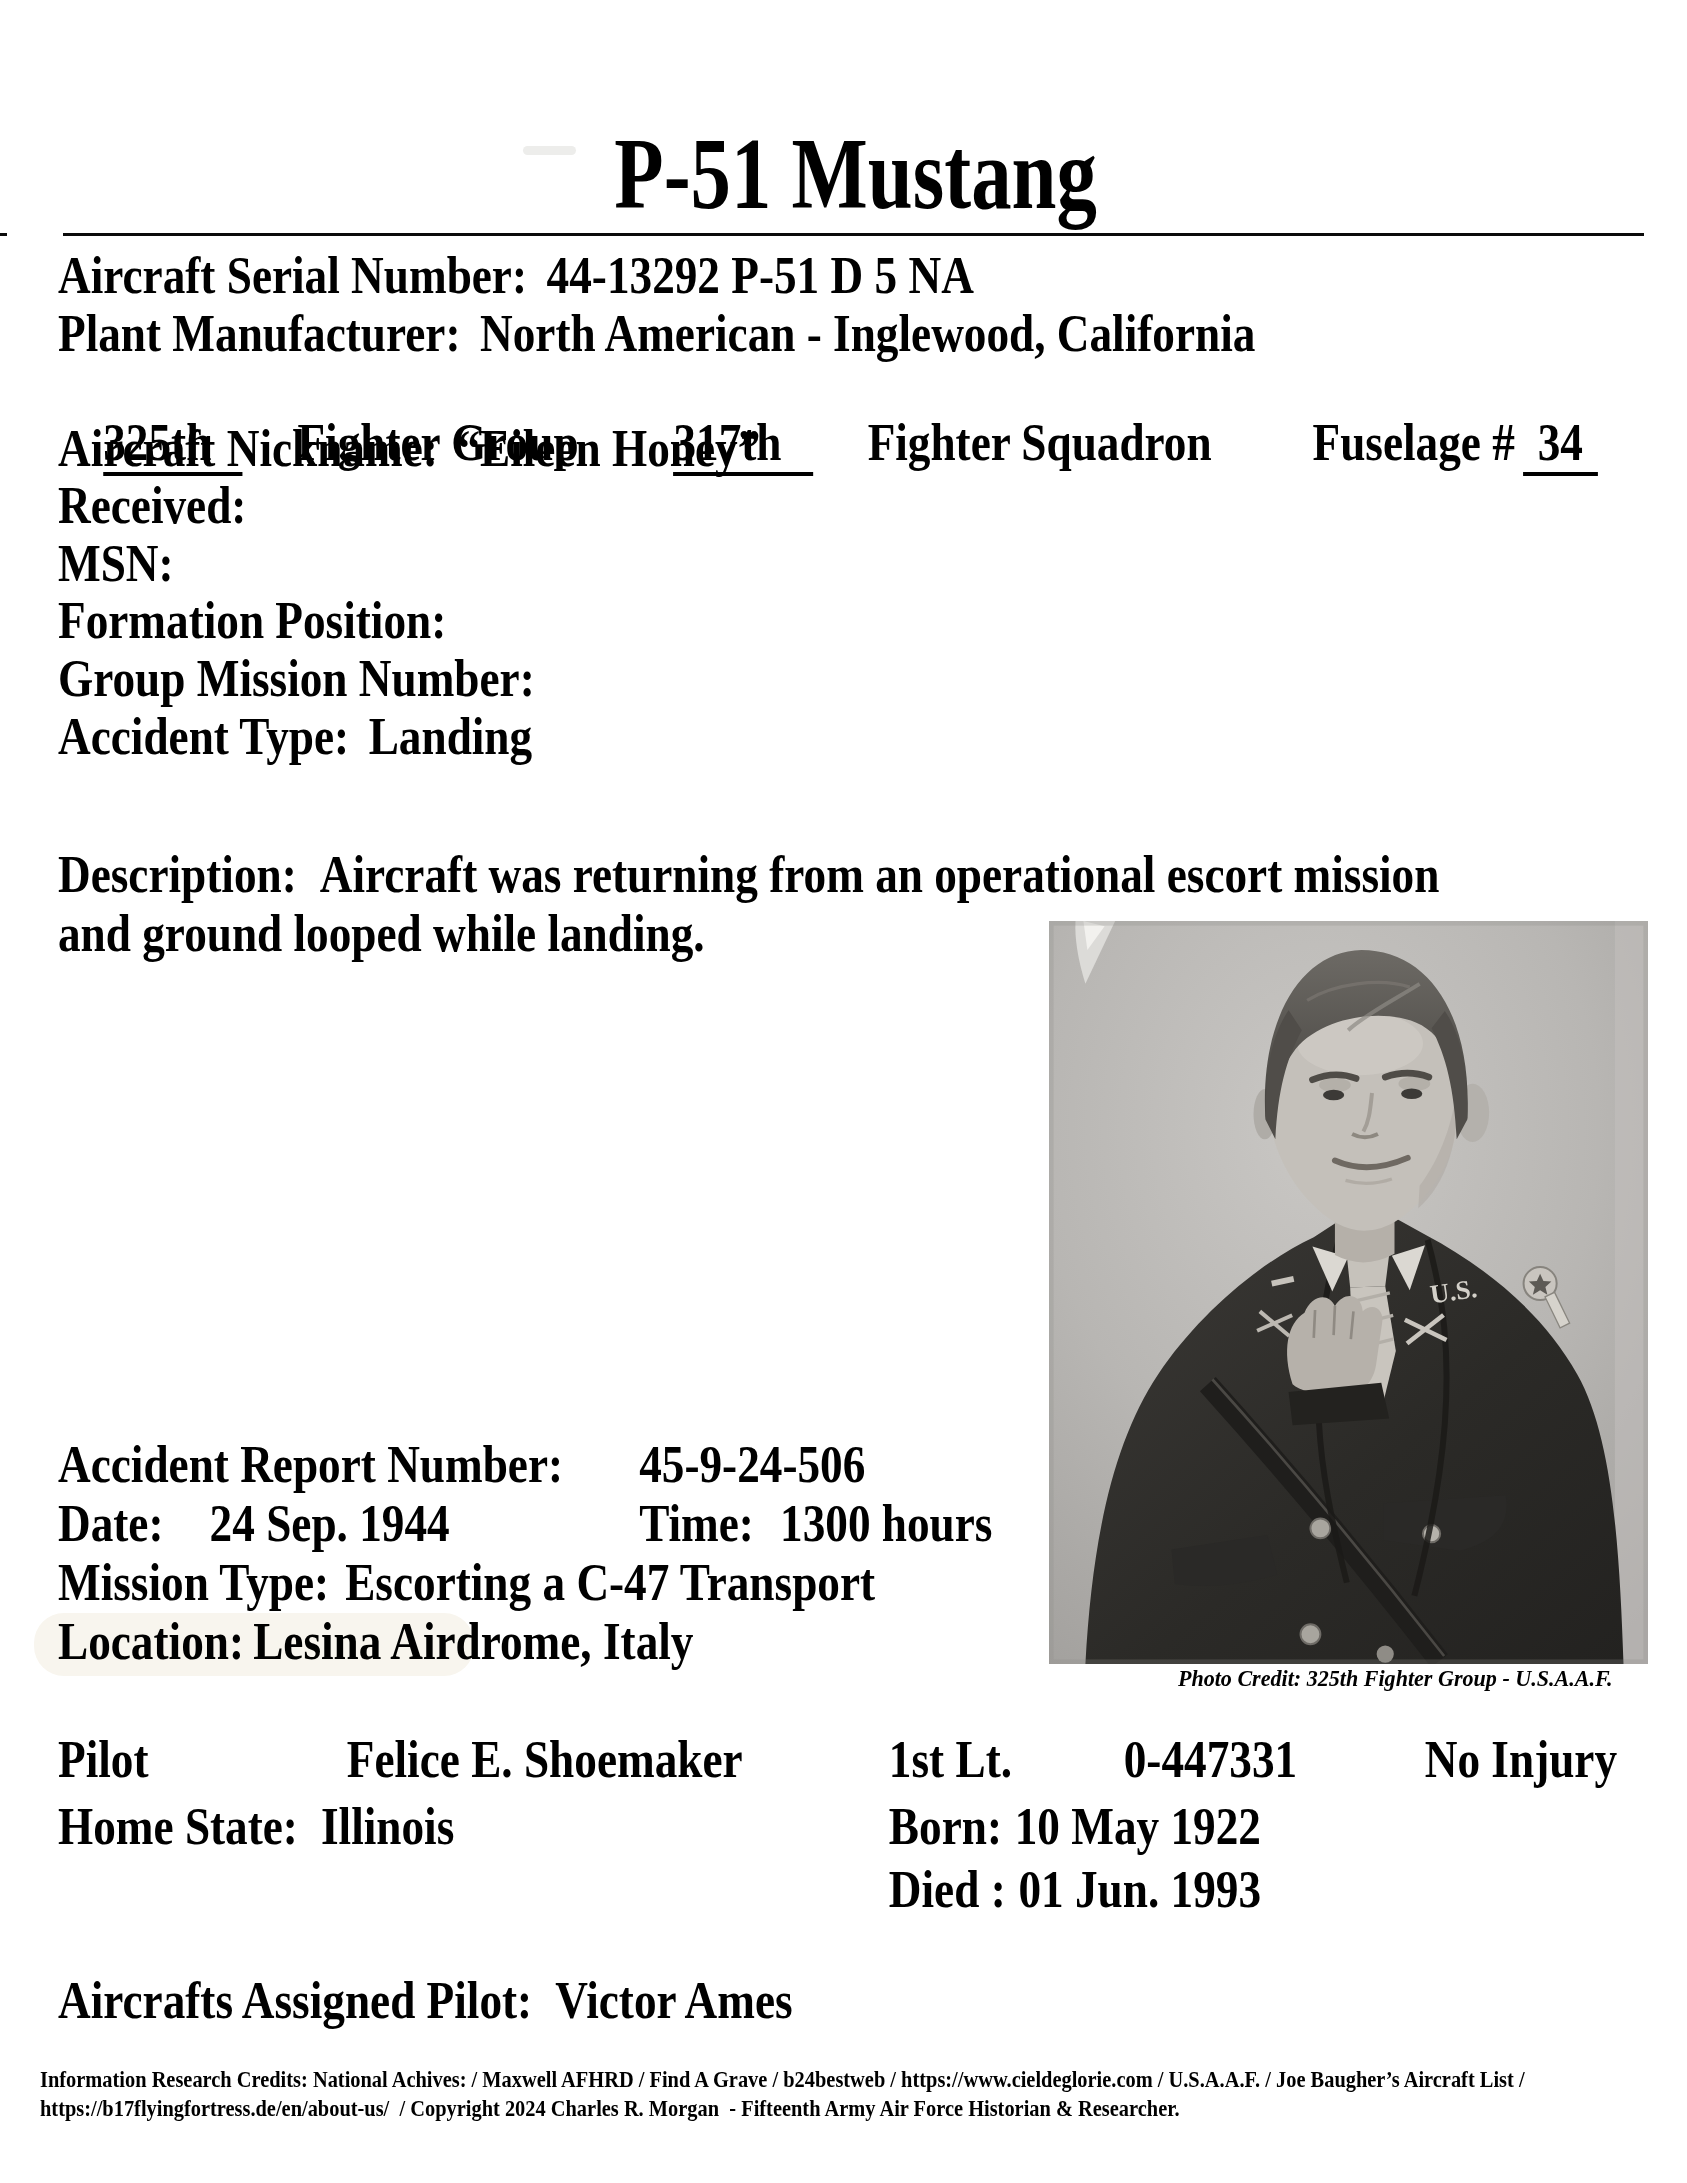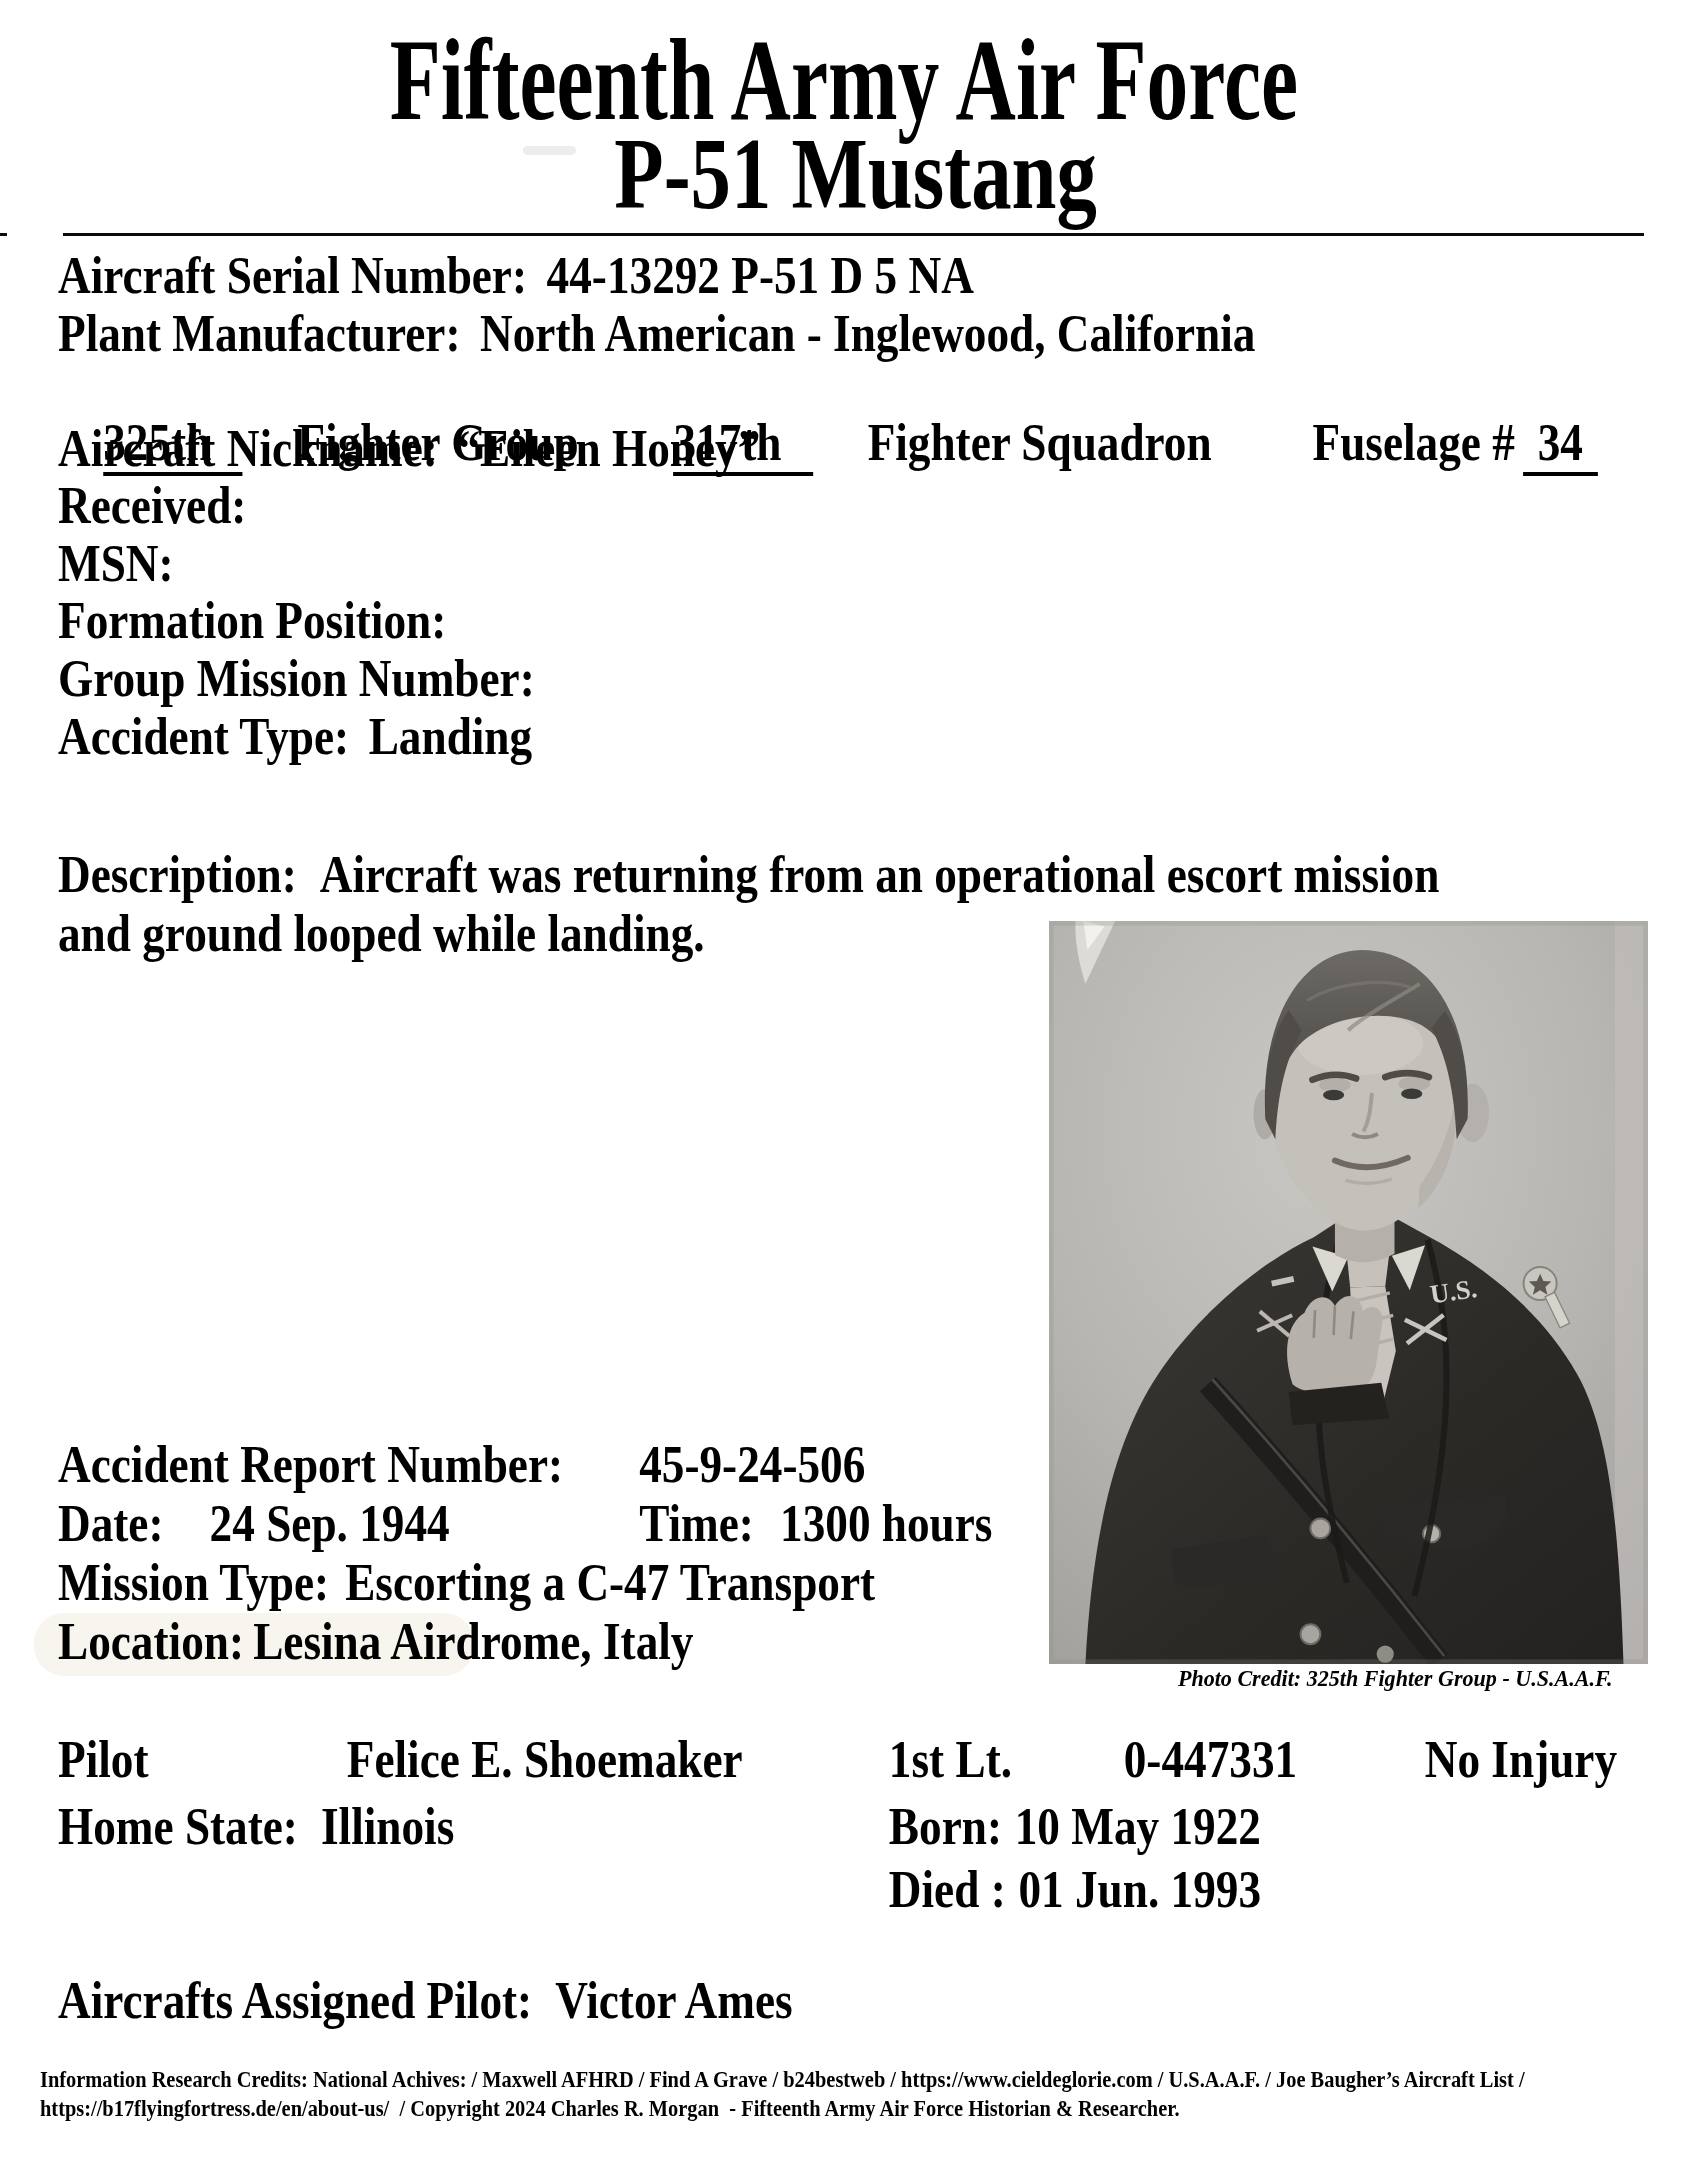--- a/index.html
+++ b/index.html
@@ -45,21 +45,20 @@
     position:absolute;left:1096px;top:1666px;width:599px;
     text-align:center;font-size:24px;line-height:1;white-space:pre;font-style:italic;
   }
   #photo-credit span{display:inline-block;transform:scaleX(0.92);}
 </style>
 </head>
 <body>
 
 <div id="page">
 
-  <div class="title-line t1" style="top:22px;"><span class="title-inner">Fifteenth Army Air Force</span></div>
   <div class="title-line t2" style="top:124px;padding-left:24px;"><span class="title-inner">P-51 Mustang</span></div>
 
   <div class="rule" style="top:233px;left:63px;width:1581px;"></div>
   <div class="rule" style="top:233px;left:0;width:6.6px;"></div>
 
   <div class="artifact" style="left:523px;top:146px;width:53px;height:9.3px;background:#ededeb;border-radius:5.3px;"></div>
 
   <div class="tx body-line" style="top:250px;"><span>Aircraft Serial Number:</span><span style="margin-left:22.5px;">44-13292 P-51 D 5 NA</span></div>
 
   <div class="tx body-line" style="top:308px;"><span>Plant Manufacturer:</span><span style="margin-left:22.5px;">North American - Inglewood, California</span></div>

